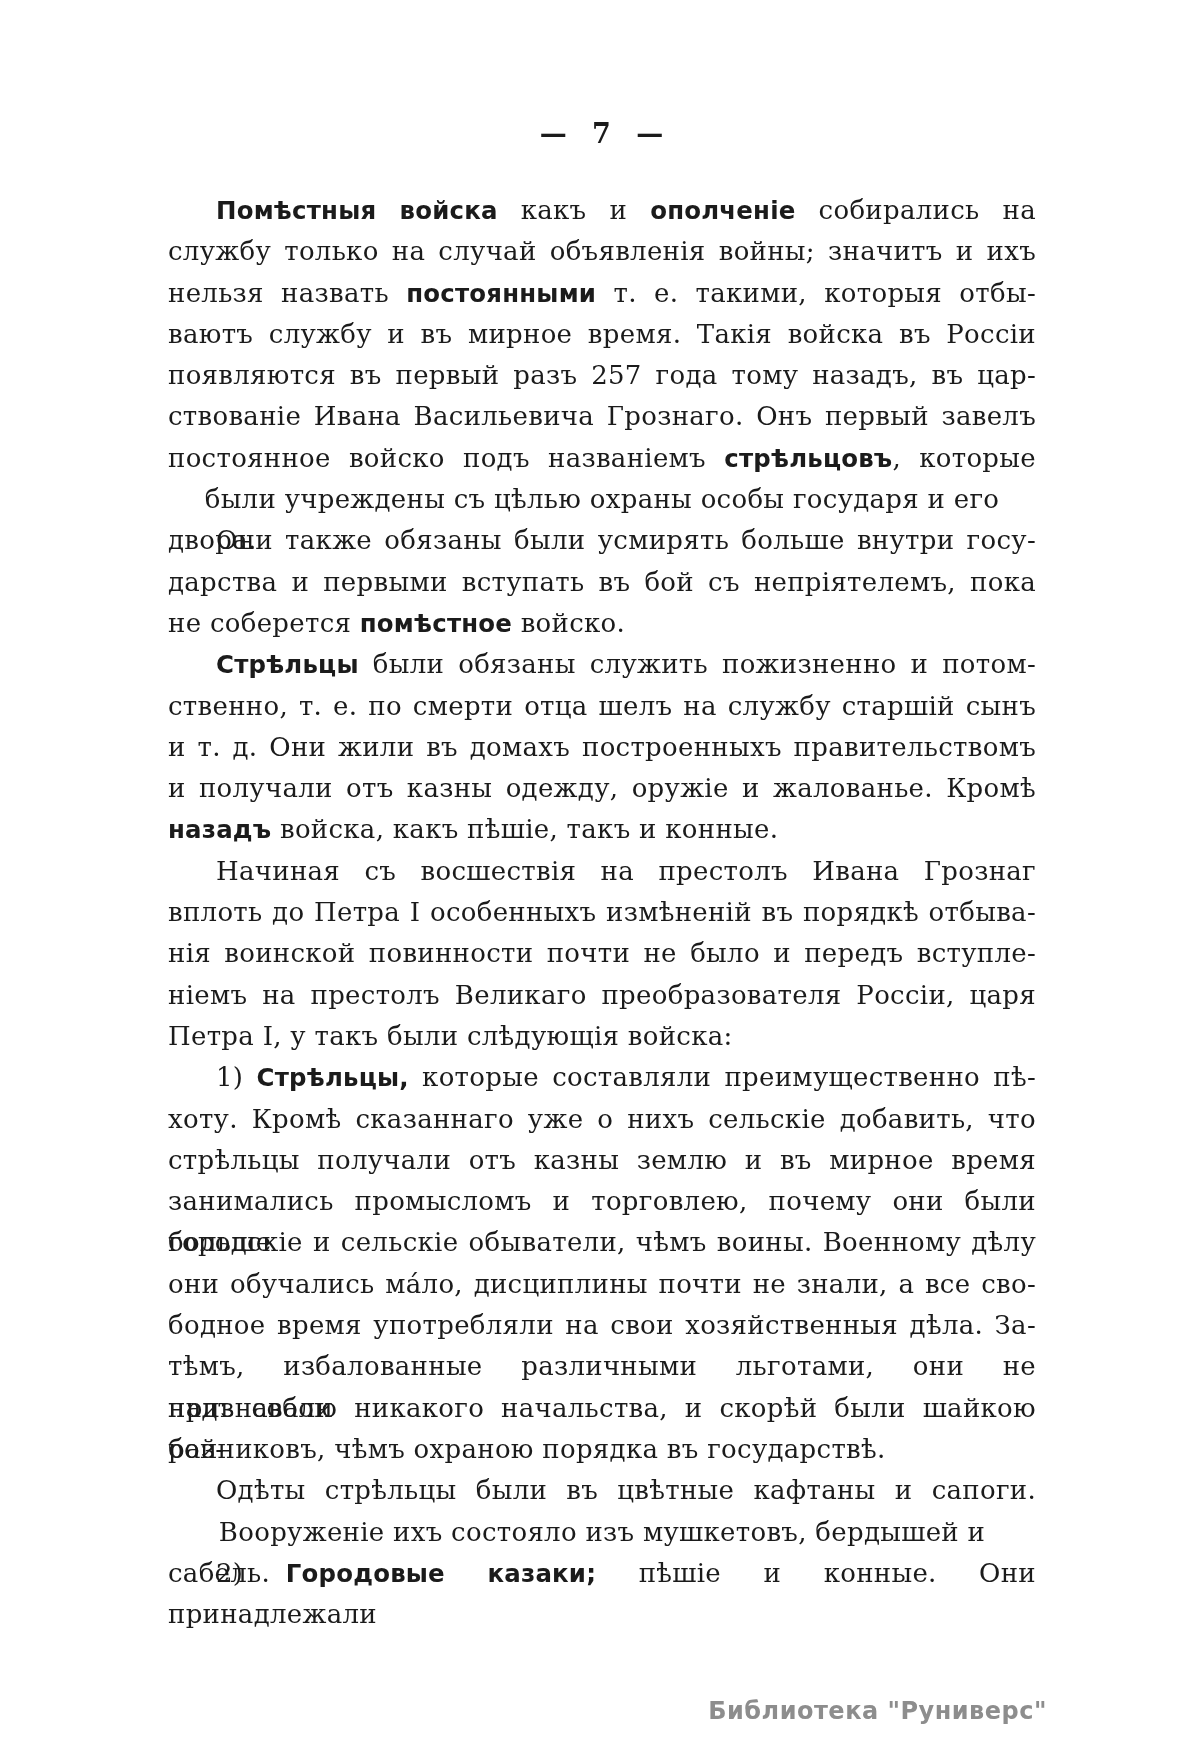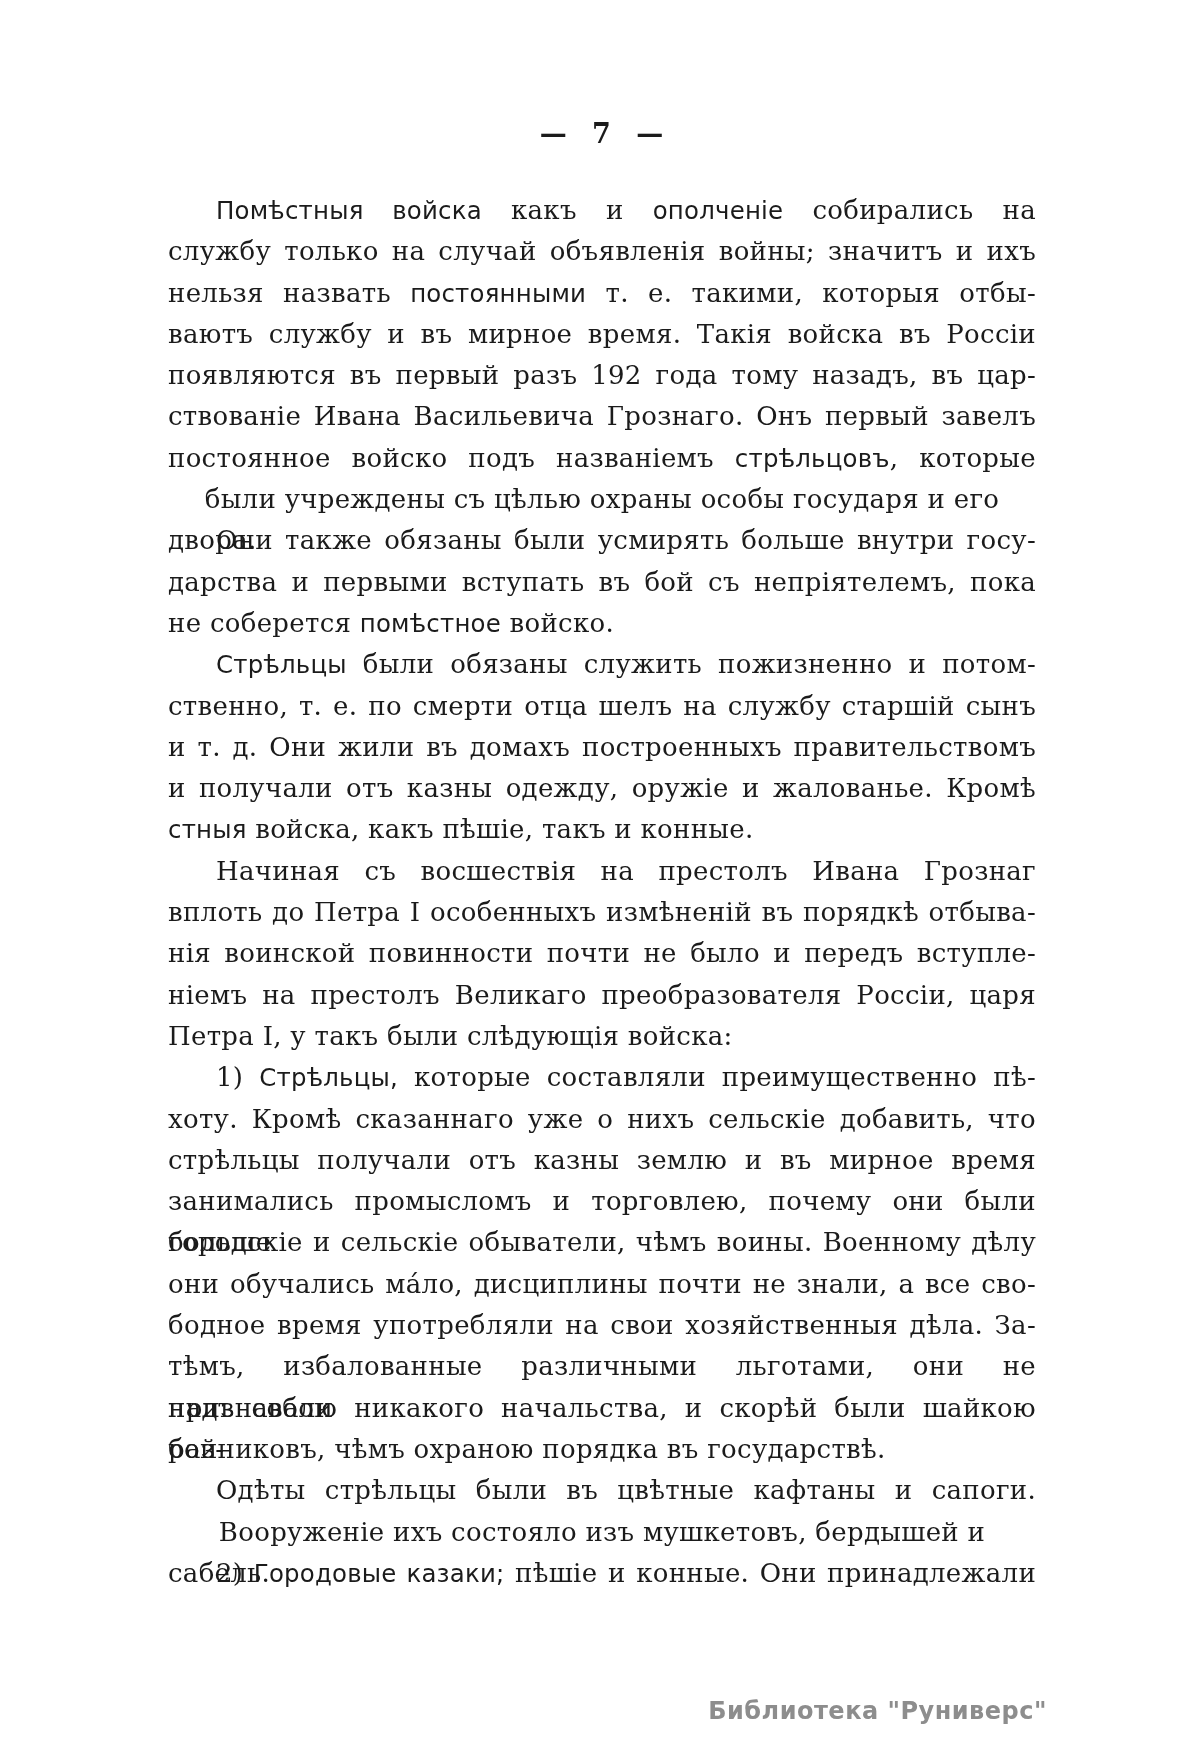--- a/index.html
+++ b/index.html
@@ -50,21 +50,21 @@
   }
   .line.last{
     text-align:center;
     text-align-last:left;
   }
   .line.indent{
     text-indent:48px;
   }
   .b{
     font-family:"DejaVu Sans","Liberation Sans",sans-serif;
-    font-weight:400;
+    font-weight:700;
     font-size:0.94em;
     letter-spacing:0.2px;
   }
   .watermark{
     position:absolute;
     right:153px;
     bottom:34px;
     font-family:"DejaVu Sans","Liberation Sans",sans-serif;
     font-weight:700;
     font-size:24px;
@@ -76,32 +76,32 @@
 <body>
 
 <div class="page">
   <div class="page-number">— 7 —</div>
 
   <div class="text-block" id="text-block">
       <div class="line indent"><span class="b">Помѣстныя войска</span><span> какъ и </span><span class="b">ополченіе</span><span> собирались на</span></div>
       <div class="line"><span>службу только на случай объявленія войны; значитъ и ихъ</span></div>
       <div class="line"><span>нельзя назвать </span><span class="b">постоянными</span><span> т. е. такими, которыя отбы-</span></div>
       <div class="line"><span>ваютъ службу и въ мирное время. Такія войска въ Россіи</span></div>
-      <div class="line"><span>появляются въ первый разъ 192 года тому назадъ, въ цар-</span></div>
+      <div class="line"><span>появляются въ первый разъ 257 года тому назадъ, въ цар-</span></div>
       <div class="line"><span>ствованіе Ивана Васильевича Грознаго. Онъ первый завелъ</span></div>
       <div class="line"><span>постоянное войско подъ названіемъ </span><span class="b">стрѣльцовъ</span><span>, которые</span></div>
       <div class="line last"><span>были учреждены съ цѣлью охраны особы государя и его двора.</span></div>
       <div class="line indent"><span>Они также обязаны были усмирять больше внутри госу-</span></div>
       <div class="line"><span>дарства и первыми вступать въ бой съ непріятелемъ, пока</span></div>
       <div class="line last"><span>не соберется </span><span class="b">помѣстное</span><span> войско.</span></div>
       <div class="line indent"><span class="b">Стрѣльцы</span><span> были обязаны служить пожизненно и потом-</span></div>
       <div class="line"><span>ственно, т. е. по смерти отца шелъ на службу старшій сынъ</span></div>
       <div class="line"><span>и т. д. Они жили въ домахъ построенныхъ правительствомъ</span></div>
       <div class="line"><span>и получали отъ казны одежду, оружіе и жалованье. Кромѣ</span></div>
-      <div class="line last"><span class="b">стныя</span><span> войска, какъ пѣшіе, такъ и конные.</span></div>
+      <div class="line last"><span class="b">назадъ</span><span> войска, какъ пѣшіе, такъ и конные.</span></div>
       <div class="line indent"><span>Начиная съ восшествія на престолъ Ивана Грознаг</span></div>
       <div class="line"><span>вплоть до Петра I особенныхъ измѣненій въ порядкѣ отбыва-</span></div>
       <div class="line"><span>нія воинской повинности почти не было и передъ вступле-</span></div>
       <div class="line"><span>ніемъ на престолъ Великаго преобразователя Россіи, царя</span></div>
       <div class="line last"><span>Петра I, у такъ были слѣдующія войска:</span></div>
       <div class="line indent"><span>1) </span><span class="b">Стрѣльцы,</span><span> которые составляли преимущественно пѣ-</span></div>
       <div class="line"><span>хоту. Кромѣ сказаннаго уже о нихъ сельскіе добавить, что</span></div>
       <div class="line"><span>стрѣльцы получали отъ казны землю и въ мирное время</span></div>
       <div class="line"><span>занимались промысломъ и торговлею, почему они были больше</span></div>
       <div class="line"><span>городскіе и сельскіе обыватели, чѣмъ воины. Военному дѣлу</span></div>

